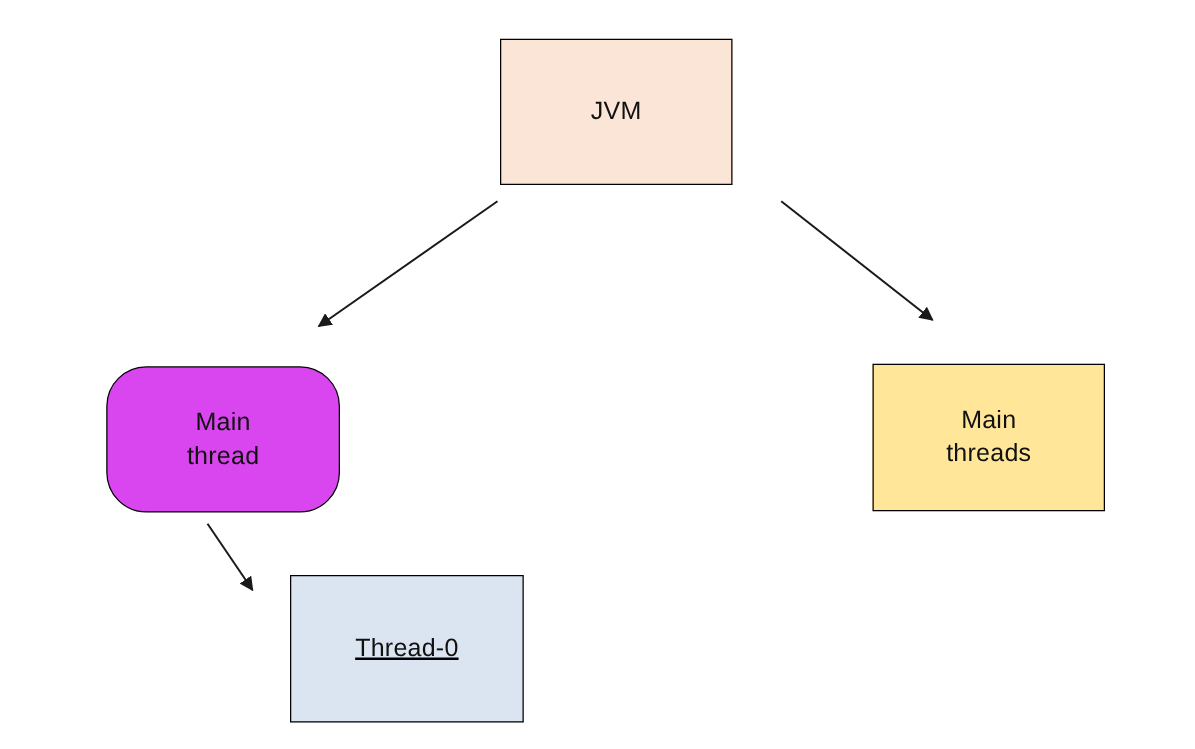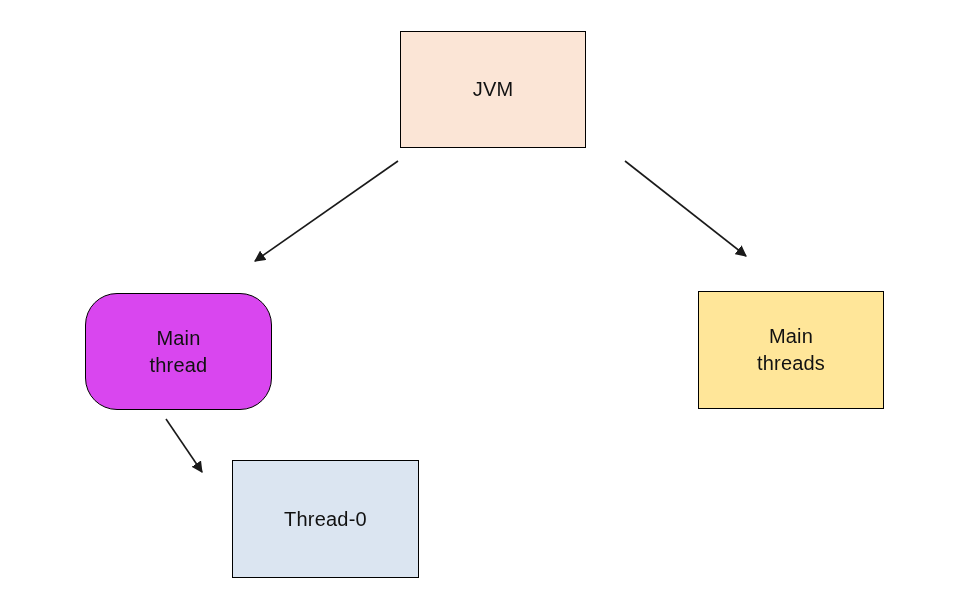--- a/index.html
+++ b/index.html
@@ -67,17 +67,17 @@
   <div class="node node-main" style="background-color: #d946ef; border-radius: 32px;">
     <span class="node-label">Main
 thread</span>
   </div>
 
   <div class="node node-demon" style="background-color: rgb(255, 230, 153);">
     <span class="node-label">Main
 threads</span>
   </div>
 
-  <div class="node node-thread0" style="background-color: rgb(219, 229, 241);">
+  <div class="node node-thread0" style="background-color: rgb(219, 229, 241); text-decoration: underline;">
     <span class="node-label">Thread-0</span>
   </div>
 
 </div>
 
 </body></html>

